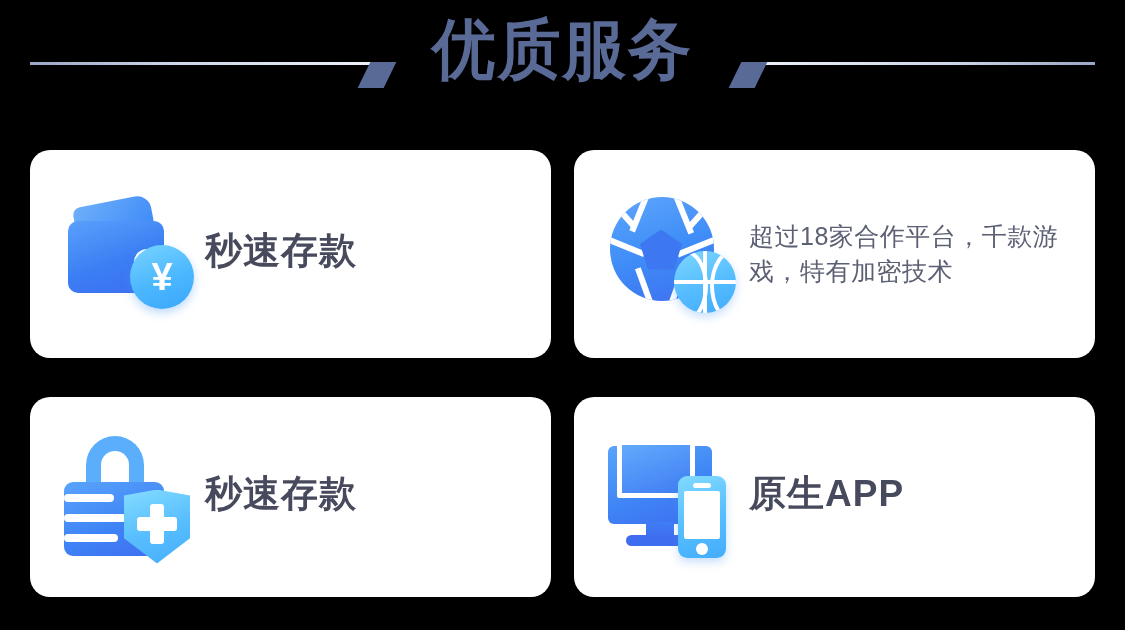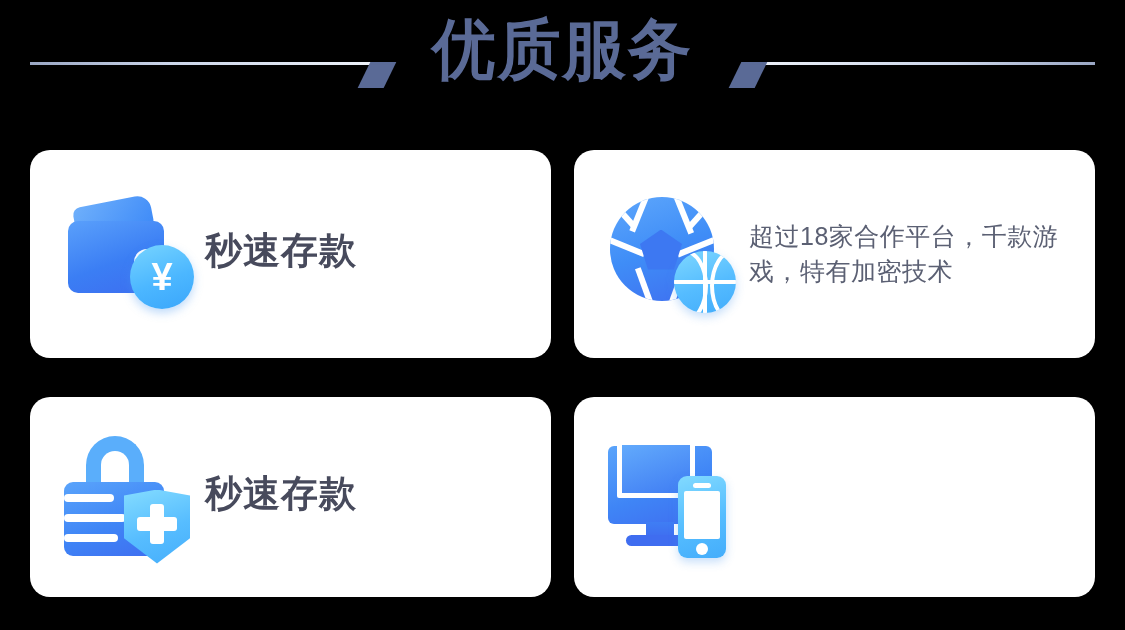--- a/index.html
+++ b/index.html
@@ -346,16 +346,17 @@
       <div class="monitor-screen"></div>
       <div class="monitor-inner"></div>
       <div class="monitor-neck"></div>
       <div class="monitor-base"></div>
       <div class="phone"></div>
       <div class="phone-screen"></div>
       <div class="phone-speaker"></div>
       <div class="phone-home"></div>
     </div>
     <div class="text-box">
+      <div class="card-title">原生APP</div>
     </div>
   </div>
 
 </div>
 
 </body></html>

